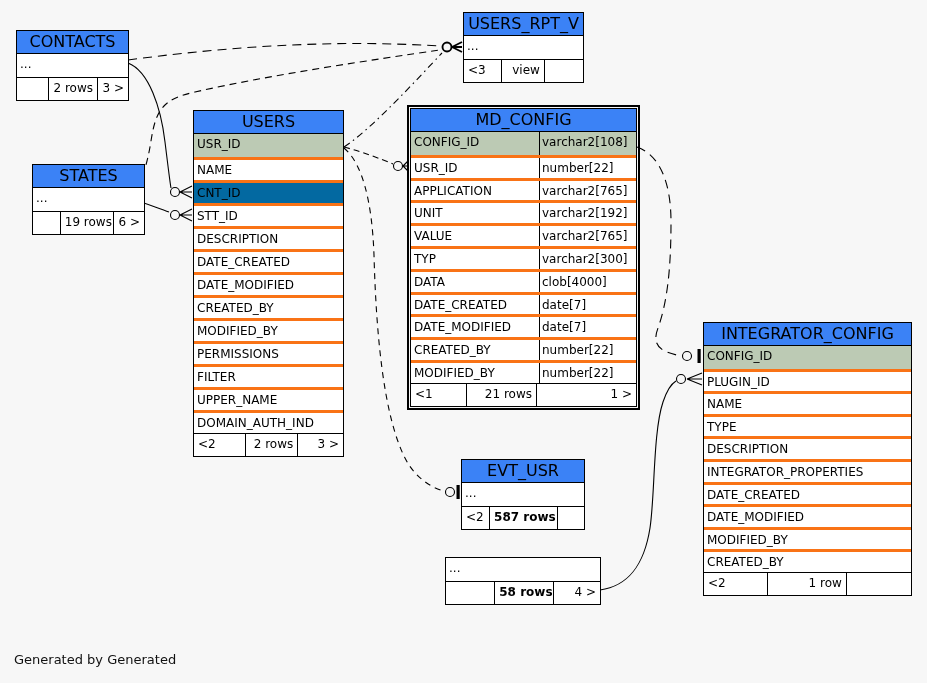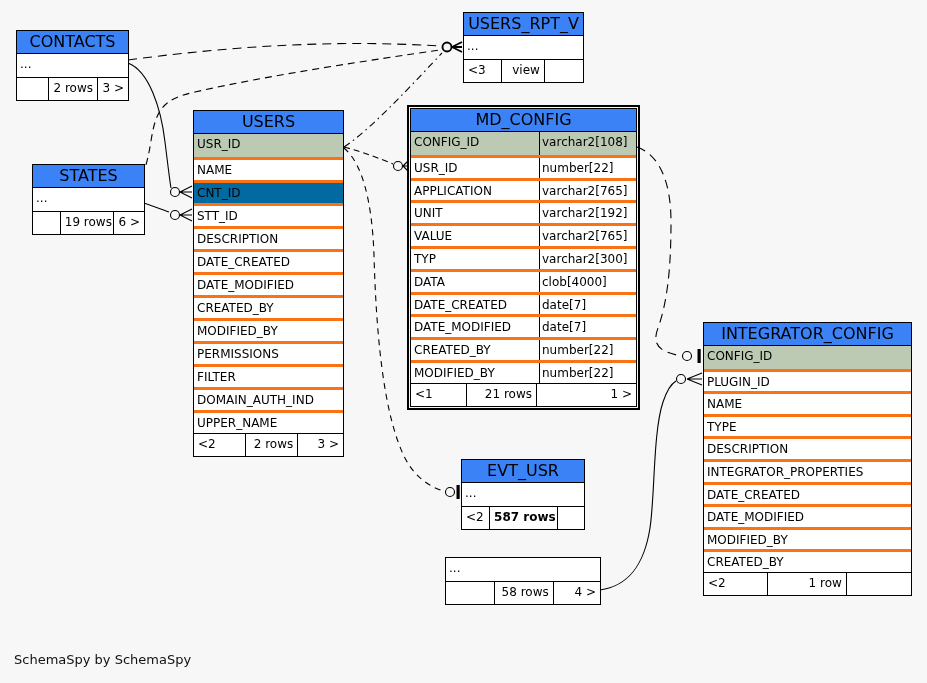--- a/index.html
+++ b/index.html
@@ -151,24 +151,24 @@
       <div class="tr">
         <span class="cn">MODIFIED_BY</span>
       </div>
       <div class="tr">
         <span class="cn">PERMISSIONS</span>
       </div>
       <div class="tr">
         <span class="cn">FILTER</span>
       </div>
       <div class="tr">
+        <span class="cn">UPPER_NAME</span>
+      </div>
+      <div class="tr">
         <span class="cn">DOMAIN_AUTH_IND</span>
-      </div>
-      <div class="tr">
-        <span class="cn">UPPER_NAME</span>
       </div>
     </div>
   <div class="tf">
       <span class="fc fc0" style="width: 35%;">&lt;2</span>
       <span class="fc fc1" style="width: 35%;">2 rows</span>
       <span class="fc fc2" style="width: 30%;">3 &gt;</span>
     </div>
 </div>
 
 <div class="table md-emph" style="left:410px;top:108px;width:225px;--rh:22.8px;--tw:97px;">
@@ -241,21 +241,21 @@
 </div>
 
 <div class="table" style="left:445px;top:557px;width:154px;">
   <div class="rows">
       <div class="tr">
         <span class="cn">...</span>
       </div>
     </div>
   <div class="tf">
       <span class="fc fc0" style="width: 32%;"></span>
-      <span class="fc fc1" style="width: 38%;">58 rows</span>
+      <span class="fc fc1" style="width: 38%; font-weight: bold;">58 rows</span>
       <span class="fc fc2" style="width: 30%;">4 &gt;</span>
     </div>
 </div>
 
 <div class="table" style="left:703px;top:322px;width:207px;--rh:22.6px;">
   <div class="th">INTEGRATOR_CONFIG</div>
   <div class="rows">
       <div class="tr pk">
         <span class="cn">CONFIG_ID</span>
       </div>
@@ -287,13 +287,13 @@
         <span class="cn">CREATED_BY</span>
       </div>
     </div>
   <div class="tf">
       <span class="fc fc0" style="width: 31%;">&lt;2</span>
       <span class="fc fc1" style="width: 38%;">1 row</span>
       <span class="fc fc2" style="width: 31%;"></span>
     </div>
 </div>
 
-<div class="genby">SchemaSpy by SchemaSpy</div>
+<div class="genby">Generated by Generated</div>
 
 </body></html>

